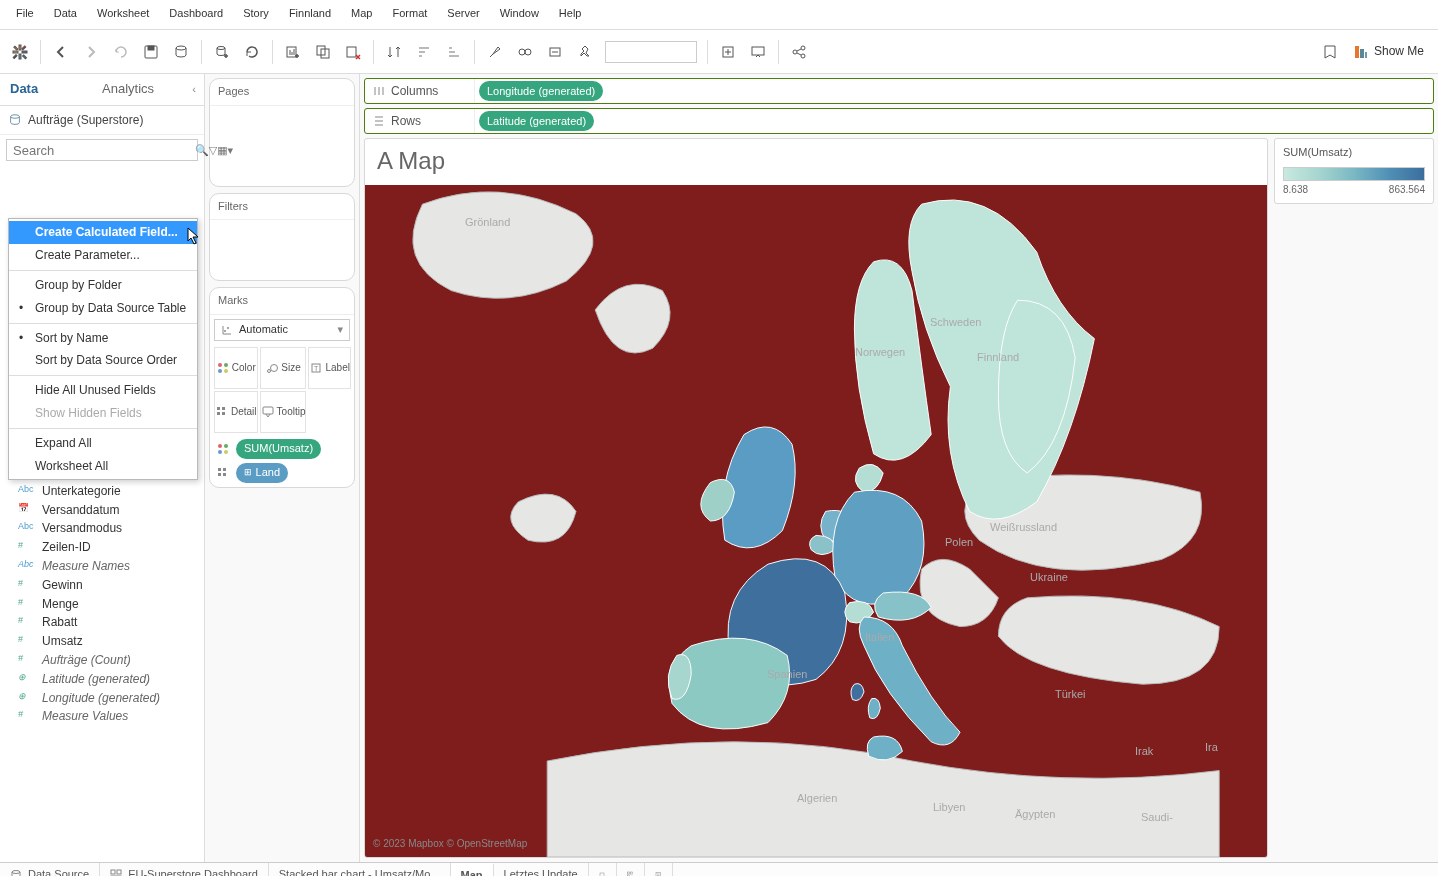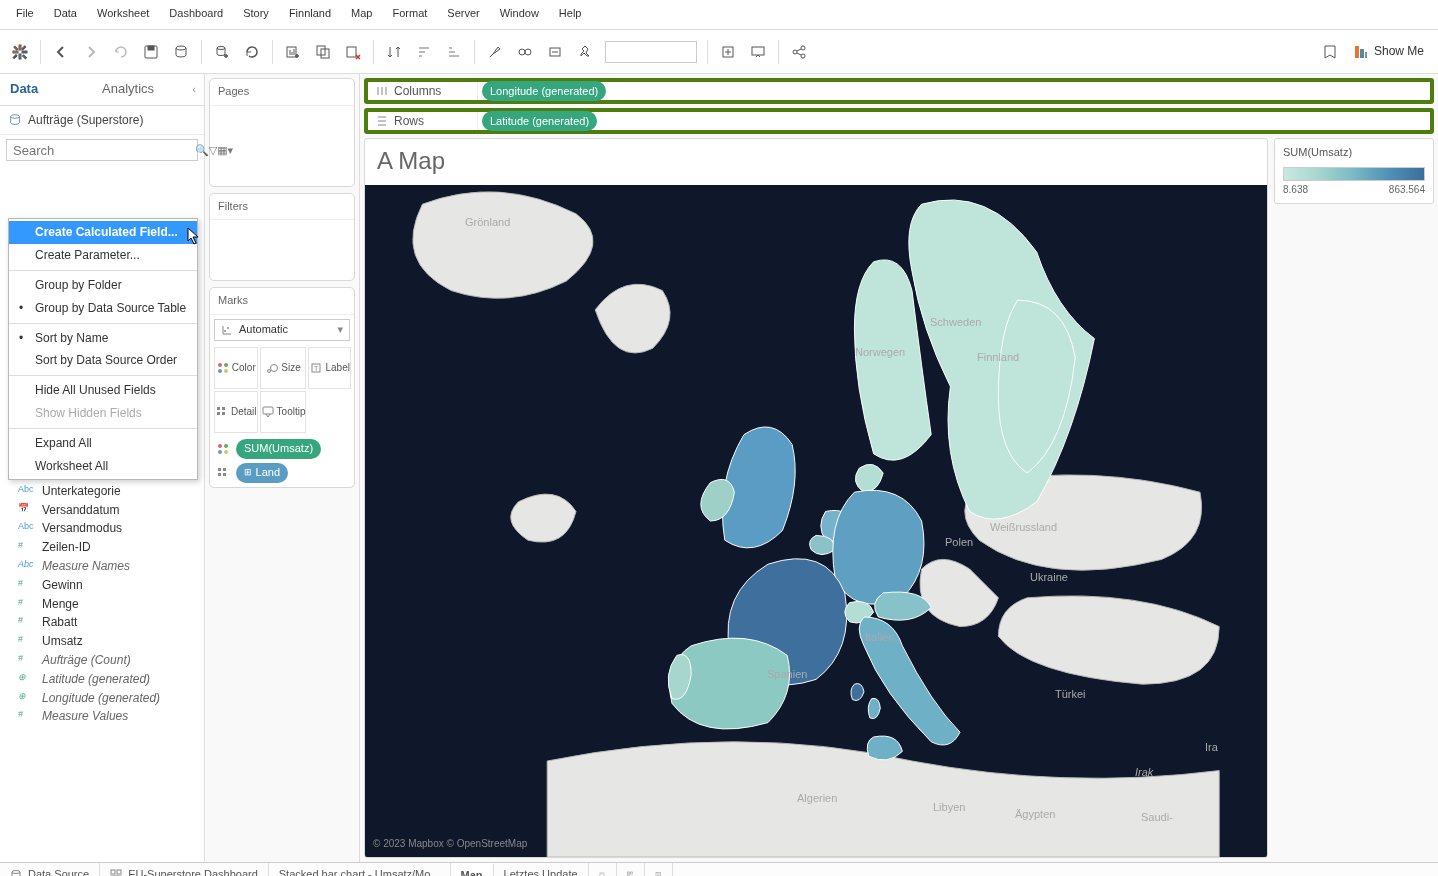--- a/index.html
+++ b/index.html
@@ -47,46 +47,46 @@
     .ctxmenu { position: absolute; left: 8px; top: 144px; width: 190px; background: #fff; border: 1px solid #b9b9b9; box-shadow: 2px 2px 6px rgba(0,0,0,.2); z-index: 50; padding: 2px 0; }
     .ctx-item { padding: 3px 10px 3px 26px; font-size: 12px; color: #333; cursor: pointer; position: relative; }
     .ctx-item.hl { background: #3399ff; color: #fff; font-weight: bold; }
     .ctx-item.disabled { color: #aaa; }
     .ctx-sep { height: 1px; background: #ddd; margin: 3px 0; }
     .ctx-bullet::before { content: "•"; position: absolute; left: 10px; }
     .cursor-arrow { position: absolute; left: 178px; top: 6px; width: 14px; height: 18px; z-index: 60; }
 
     
     .shelves-col { width: 155px; display: flex; flex-direction: column; gap: 6px; padding: 4px 4px; background:#f9f9f9; border-right: 1px solid #ddd; }
-    .shelf-card { border: 1px solid #d8d8d8; background: #fff; border-radius: 5px; }
+    .shelf-card { border: 1px solid #d8d8d8; background: #fff; border-radius: 10px; }
     .shelf-title { font-size: 11px; color: #666; padding: 5px 8px; border-bottom: 1px solid #eee; }
     .shelf-body { min-height: 50px; padding: 4px; }
     .pages-card .shelf-body { min-height: 80px; }
     .filters-card .shelf-body { min-height: 60px; }
 
     .marks-card .marktype { border: 1px solid #ccc; margin: 4px; height: 22px; display:flex; align-items:center; padding: 0 6px; font-size:11px; gap:6px; background:#fff; }
     .marktype .dd { margin-left:auto; color:#888; }
     .marks-grid { display: grid; grid-template-columns: repeat(3, 1fr); gap: 2px; padding: 2px 4px; }
     .mark-cell { border: 1px solid #e2e2e2; height: 42px; display:flex; align-items:center; justify-content:center; font-size:10px; color:#555; gap:2px; cursor:pointer; }
     .mark-cell svg{ width:14px; height:14px; }
     .marks-pills { padding: 4px; display:flex; flex-direction:column; gap:4px; }
     .pill { display:flex; align-items:center; gap:4px; background:#36a67f; color:#fff; border-radius: 11px; height: 20px; padding: 0 8px; font-size: 11px; }
     .pill.blue { background:#5a9cc3; }
     .pill-ic-outer { width:18px; height:18px; display:flex;align-items:center;justify-content:center; }
 
     
     .ws { flex: 1; display: flex; flex-direction: column; background:#f9f9f9; }
-    .rowshelf { display:flex; align-items:center; border: 4px solid #4d7c0f; background:#fff; margin: 4px 4px 0 4px; height: 26px; border-radius:3px; }
+    .rowshelf { display:flex; align-items:center; border: 1px solid #4d7c0f; background:#fff; margin: 4px 4px 0 4px; height: 26px; border-radius:3px; }
     .rowshelf .lbl { display:flex; align-items:center; gap:6px; width: 110px; padding: 0 8px; font-size: 12px; color:#555; border-right:1px solid #eee; height:100%; }
     .rowshelf .pills { padding: 0 4px; display:flex; gap:4px; }
 
     .viz-wrap { flex:1; margin: 4px; display:flex; gap:6px; }
     .viz { flex:1; border:1px solid #d8d8d8; background:#fff; border-radius:3px; position:relative; overflow:hidden; }
     .viz-title { font: 300 24px/1 Arial; color:#666; padding: 10px 12px; }
-    .mapbg { position:absolute; left:0; right:0; top:46px; bottom:0; background: #0f172a; }
+    .mapbg { position:absolute; left:0; right:0; top:46px; bottom:0; background: #7f1d1d; }
     .mapbg svg { width:100%; height:100%; }
     .map-label { position:absolute; font-size:11px; color:#aaa; }
     .attrib { position:absolute; left:8px; bottom:6px; font-size:10px; color:#888; }
 
     .legend { width: 160px; }
     .legend-card { border:1px solid #d8d8d8; background:#fff; border-radius:3px; padding: 6px 8px; }
     .legend-title { font-size:11px; color:#555; margin-bottom:6px; }
     .grad { height: 14px; background: linear-gradient(90deg, #c8e9df, #a6d5cf, #7ab8c4, #5090b5, #3b6e9d); border:1px solid #ccc; }
     .grad-labels { display:flex; justify-content:space-between; font-size:10px; color:#666; margin-top:2px; }
 
@@ -560,21 +560,21 @@
           <div class="map-label" style="left:580px; top:350px;">Polen</div>
           <div class="map-label" style="left:625px; top:335px;">Weißrussland</div>
           <div class="map-label" style="left:665px; top:385px;">Ukraine</div>
           <div class="map-label" style="left:690px; top:502px;">Türkei</div>
           <div class="map-label" style="left:500px; top:445px;">Italien</div>
           <div class="map-label" style="left:402px; top:482px;">Spanien</div>
           <div class="map-label" style="left:432px; top:606px;">Algerien</div>
           <div class="map-label" style="left:568px; top:615px;">Libyen</div>
           <div class="map-label" style="left:650px; top:622px;">Ägypten</div>
           <div class="map-label" style="left:776px; top:625px;">Saudi-</div>
-          <div class="map-label" style="left:770px; top:580px;font-style:italic;">Irak</div>
+          <div class="map-label" style="left:770px; top:559px;">Irak</div>
           <div class="map-label" style="left:840px; top:555px;">Ira</div>
         </div>
         <div class="attrib">© 2023 Mapbox © OpenStreetMap</div>
       </div>
 
       <div class="legend">
         <div class="legend-card">
           <div class="legend-title">SUM(Umsatz)</div>
           <div class="grad"></div>
           <div class="grad-labels">

